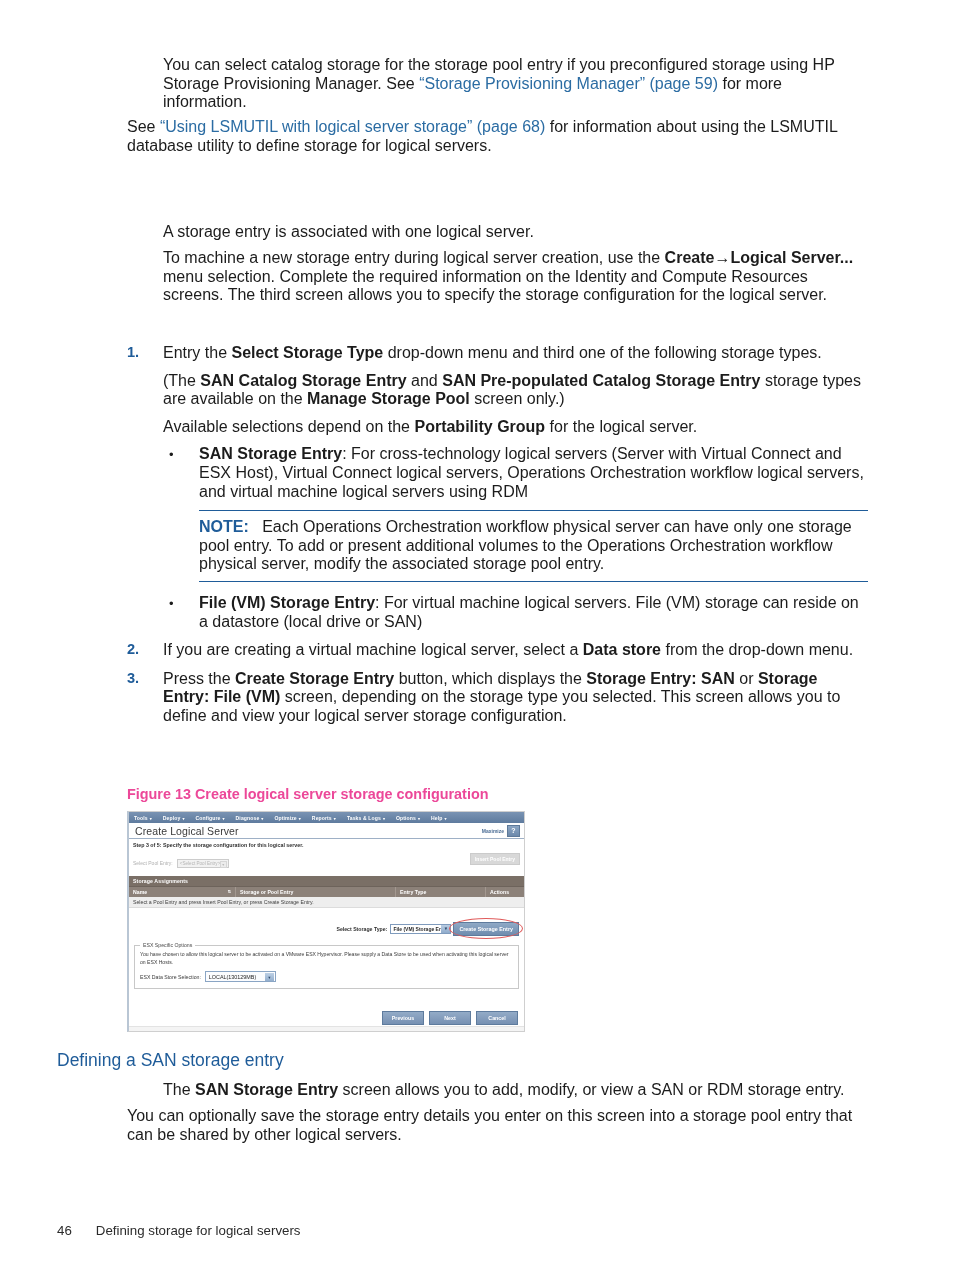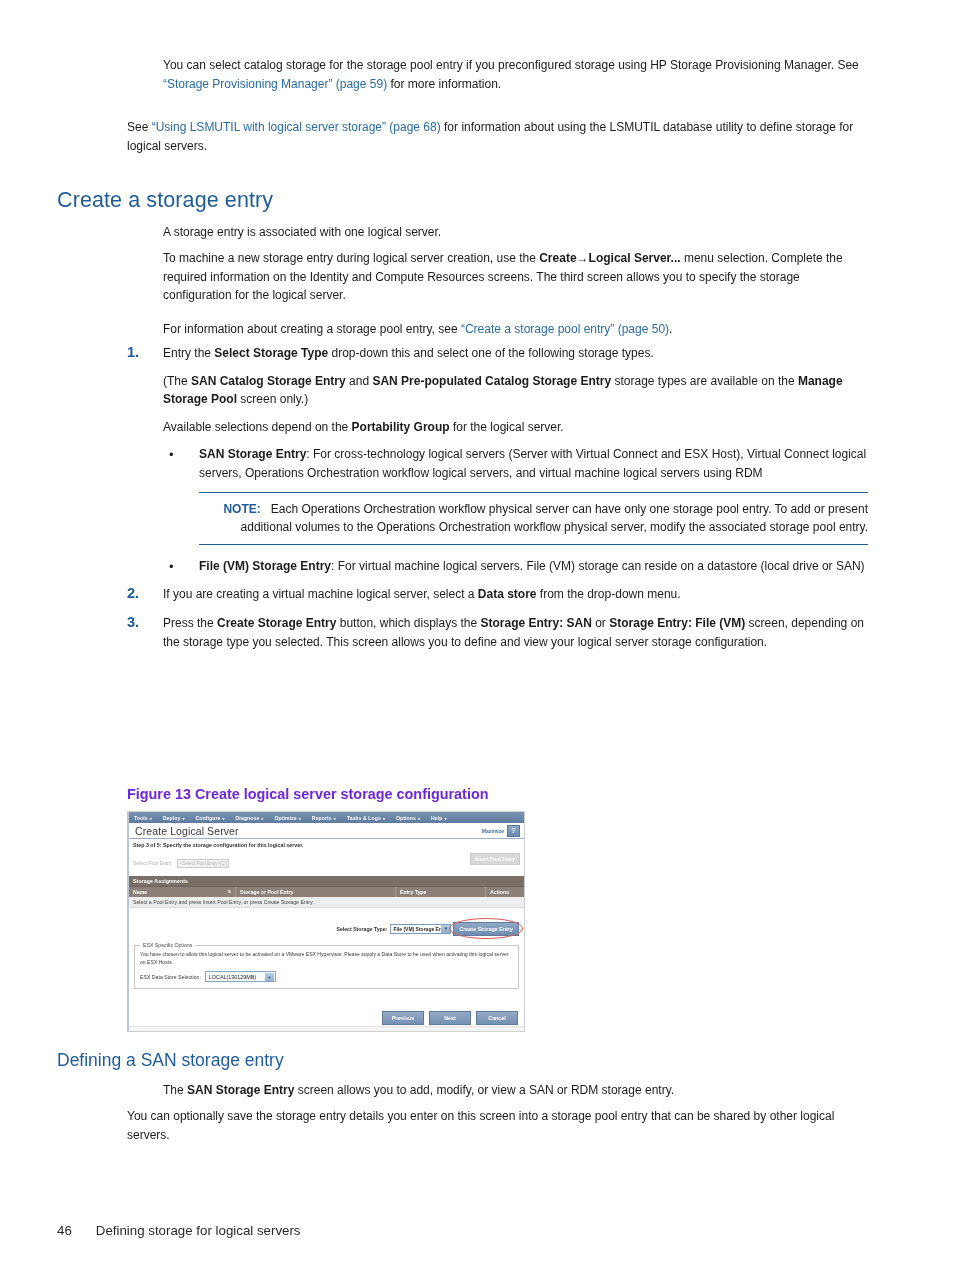--- a/index.html
+++ b/index.html
@@ -15,21 +15,21 @@
   }
 
   .page { position: relative; width: 954px; height: 1271px; }
 
   
   .body-indent { position: absolute; left: 163px; width: 705px; }
   .body-indent2 { position: absolute; left: 127px; width: 741px; }
 
   p.txt {
     margin: 0 0 13px 0;
-    font-size: 12px;
+    font-size: 16px;
     line-height: 18.6px;
     color: #1c1c1c;
   }
   .lnk { color: #2b6ca3; }
   .b { font-weight: bold; }
 
   h1.sec {
     position: absolute;
     margin: 0;
     font-size: 21.5px;
@@ -62,30 +62,29 @@
     position: absolute; left: 6px; top: 2px;
     font-size: 13px; color: #1c1c1c;
   }
 
   
   .note {
     border-top: 1.4px solid #1f5c99;
     border-bottom: 1.4px solid #1f5c99;
     padding: 7px 0 7px 0;
     margin: 9px 0 12px 0;
-    text-align: right;
   }
   .note .lbl { color: #1f5c99; font-weight: bold; }
 
   
   .figcap {
     position: absolute;
     font-size: 14.4px;
     font-weight: bold;
-    color: #6d28d9;
+    color: #ec4899;
   }
 
   
   .appshot {
     position: absolute;
     left: 127px;
     top: 811px;
     width: 398px;
     height: 221px;
     background: #ffffff;
@@ -369,39 +368,35 @@
 <div class="page">
 
   <div class="body-indent" style="top:56px;">
     <p class="txt"><span>You can select catalog storage for the storage pool entry if you preconfigured storage using HP Storage Provisioning Manager. See </span><span class="lnk">“Storage Provisioning Manager” (page 59)</span><span> for more information.</span></p>
   </div>
 
   <div class="body-indent2" style="top:118px;">
     <p class="txt"><span>See </span><span class="lnk">“Using LSMUTIL with logical server storage” (page 68)</span><span> for information about using the LSMUTIL database utility to define storage for logical servers.</span></p>
   </div>
 
-  <h1 class="sec" style="left:57px; top:188px;">Create a storage entry</h1>
 
   <div class="body-indent" style="top:223px;">
     <p class="txt">A storage entry is associated with one logical server.</p>
   </div>
 
   <div class="body-indent" style="top:249px;">
     <p class="txt"><span>To machine a new storage entry during logical server creation, use the </span><span class="b">Create</span><span class="b">→</span><span class="b">Logical Server...</span><span> menu selection. Complete the required information on the Identity and Compute Resources screens. The third screen allows you to specify the storage configuration for the logical server.</span></p>
   </div>
 
-  <div class="body-indent" style="top:320px;">
-    <p class="txt"><span>For information about creating a storage pool entry, see </span><span class="lnk">“Create a storage pool entry” (page 50)</span><span>.</span></p>
-  </div>
 
   <div class="olist" style="top:344px;">
 
     <div class="oli">
       <span class="num">1.</span>
-      <p class="txt"><span>Entry the </span><span class="b">Select Storage Type</span><span> drop-down this and select one of the following storage types.</span></p>
+      <p class="txt"><span>Entry the </span><span class="b">Select Storage Type</span><span> drop-down menu and third one of the following storage types.</span></p>
       <p class="txt"><span>(The </span><span class="b">SAN Catalog Storage Entry</span><span> and </span><span class="b">SAN Pre-populated Catalog Storage Entry</span><span> storage types are available on the </span><span class="b">Manage Storage Pool</span><span> screen only.)</span></p>
       <p class="txt"><span>Available selections depend on the </span><span class="b">Portability Group</span><span> for the logical server.</span></p>
 
       <div class="bul">
         <span class="dot">•</span>
         <p class="txt"><span class="b">SAN Storage Entry</span><span>: For cross-technology logical servers (Server with Virtual Connect and ESX Host), Virtual Connect logical servers, Operations Orchestration workflow logical servers, and virtual machine logical servers using RDM</span></p>
       </div>
 
       <div class="note" style="margin-left:36px;">
         <p class="txt" style="margin-bottom:0;"><span class="lbl">NOTE:</span>&nbsp;&nbsp;&nbsp;<span>Each Operations Orchestration workflow physical server can have only one storage pool entry. To add or present additional volumes to the Operations Orchestration workflow physical server, modify the associated storage pool entry.</span></p>

